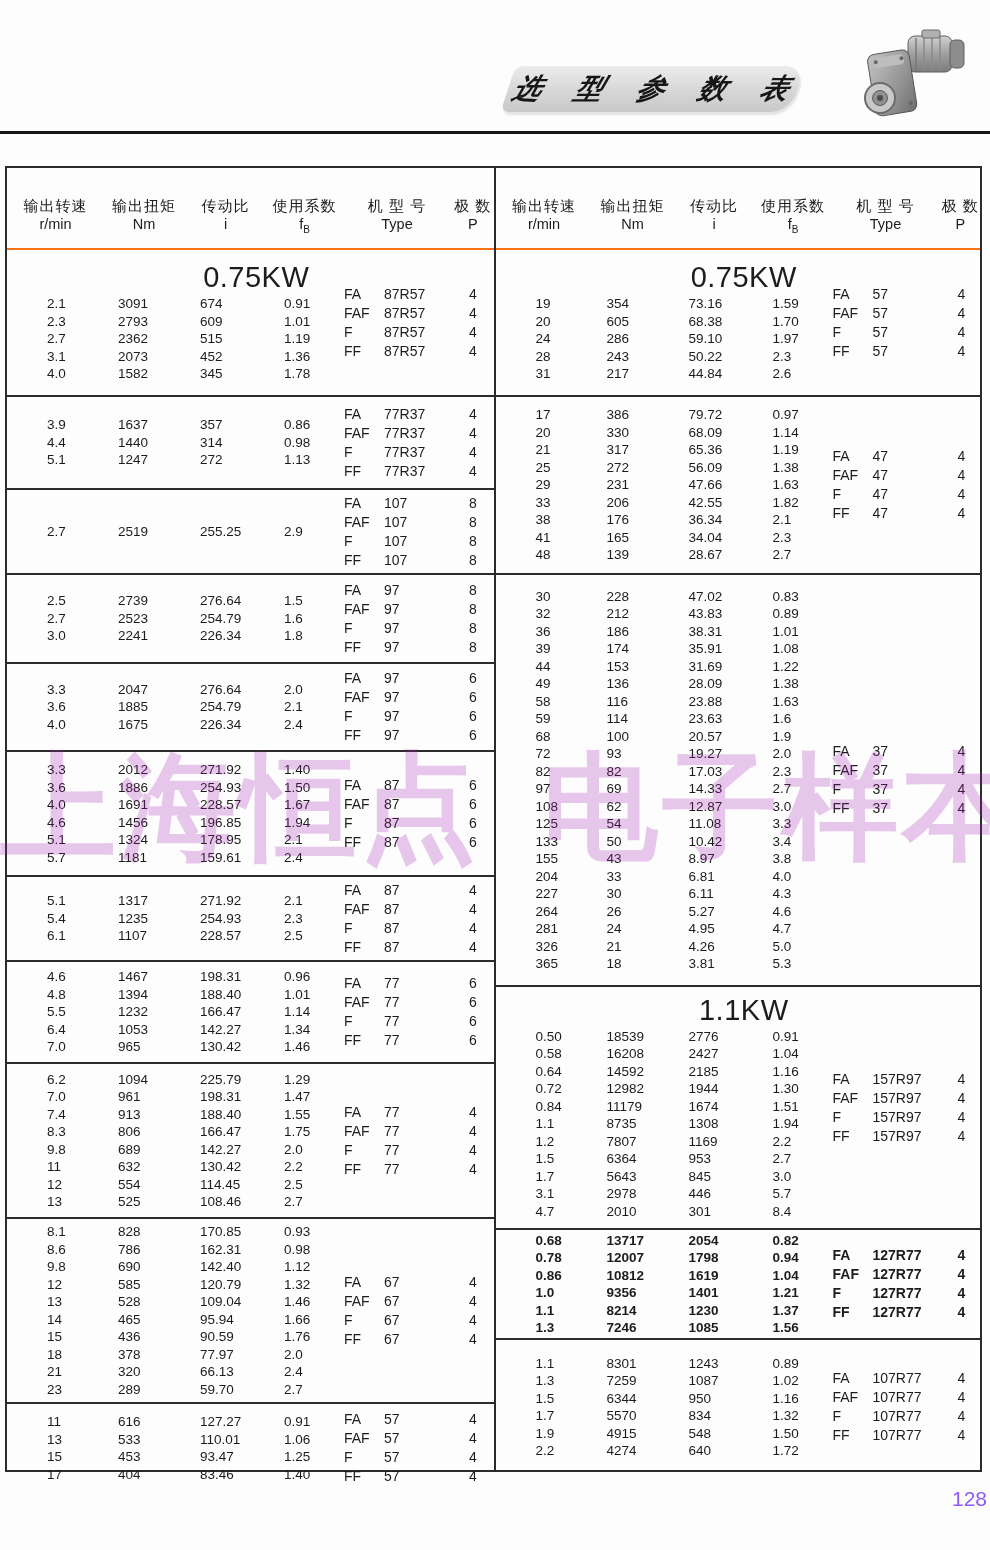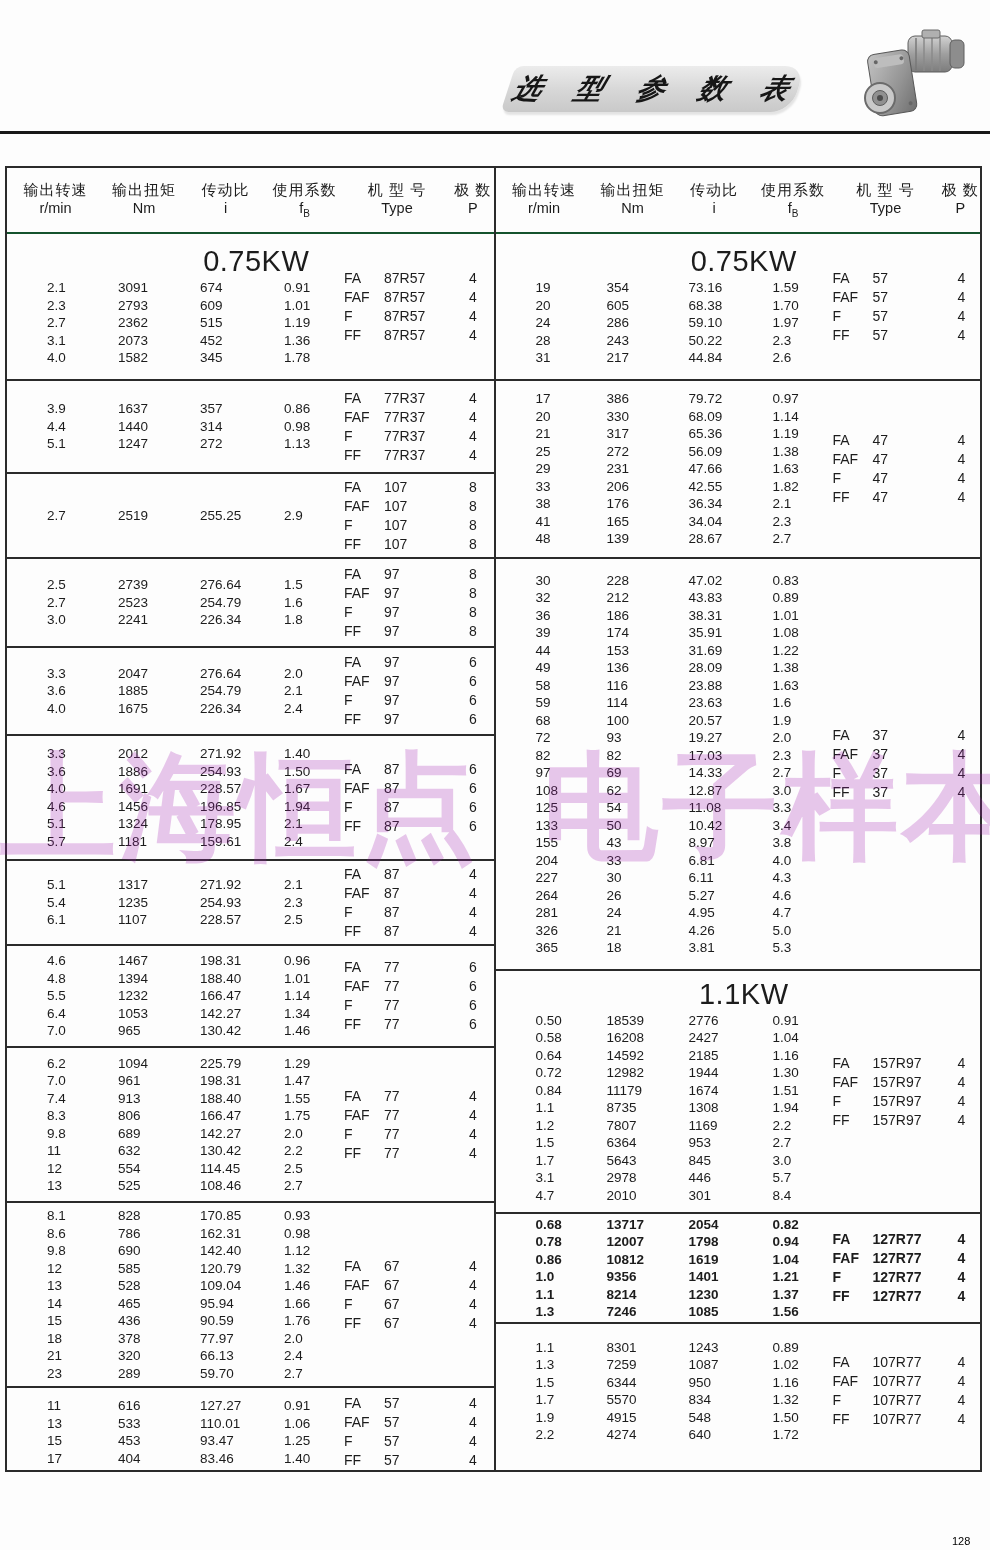--- a/index.html
+++ b/index.html
@@ -30,23 +30,23 @@
     pointer-events:none; z-index:6; line-height:1.2;
   }
   
   .sel-table{
     position:absolute; left:5px; top:166px; width:977px; height:1306px;
     border:2px solid #2b2b2b; display:flex; box-sizing:border-box; background:transparent;
   }
   .col{width:50%; box-sizing:border-box; display:flex; flex-direction:column;}
   .col-right{border-left:2px solid #2b2b2b;}
   .thead{
-    height:64px; border-bottom:2px solid #14532d; box-sizing:content-box;
+    height:64px; border-bottom:2px solid #f97316; box-sizing:content-box;
     display:grid; grid-template-columns:97px 80px 83px 75px 110px auto;
-    align-content:center; flex:none;
+    align-content:center; flex:none;margin-top:16px;
   }
   .hcell{text-align:center; white-space:nowrap;}
   .hcn{font-size:15px; letter-spacing:1px;}
   .hunit{font-size:14.5px;}
   .hunit sub{font-size:10px;}
   .sections{flex:1; display:flex; flex-direction:column;}
   .section{
     position:relative; box-sizing:border-box; border-top:2px solid #2b2b2b;
     display:flex; flex-direction:column; justify-content:center; overflow:visible;
   }
@@ -67,21 +67,21 @@
   .types{
     position:absolute; left:337px; width:146px; top:50%;
     transform:translateY(-50%); z-index:2;
   }
   .type-row{
     display:grid; grid-template-columns:40px 72px 34px;
     height:19px; line-height:19px; font-size:14px; white-space:nowrap;
   }
   .t-pole{text-align:center;}
   .page-number{
-    position:absolute; left:952px; top:1487px; font-size:11px; color:#000000;margin-top:48px;
+    position:absolute; left:952px; top:1487px; font-size:21px; color:#8b5cf6;
   }
 </style>
 </head>
 <body>
 
 <div class="page">
 
   <div class="banner">
     <span class="banner-text">选 型 参 数 表</span>
   </div>

